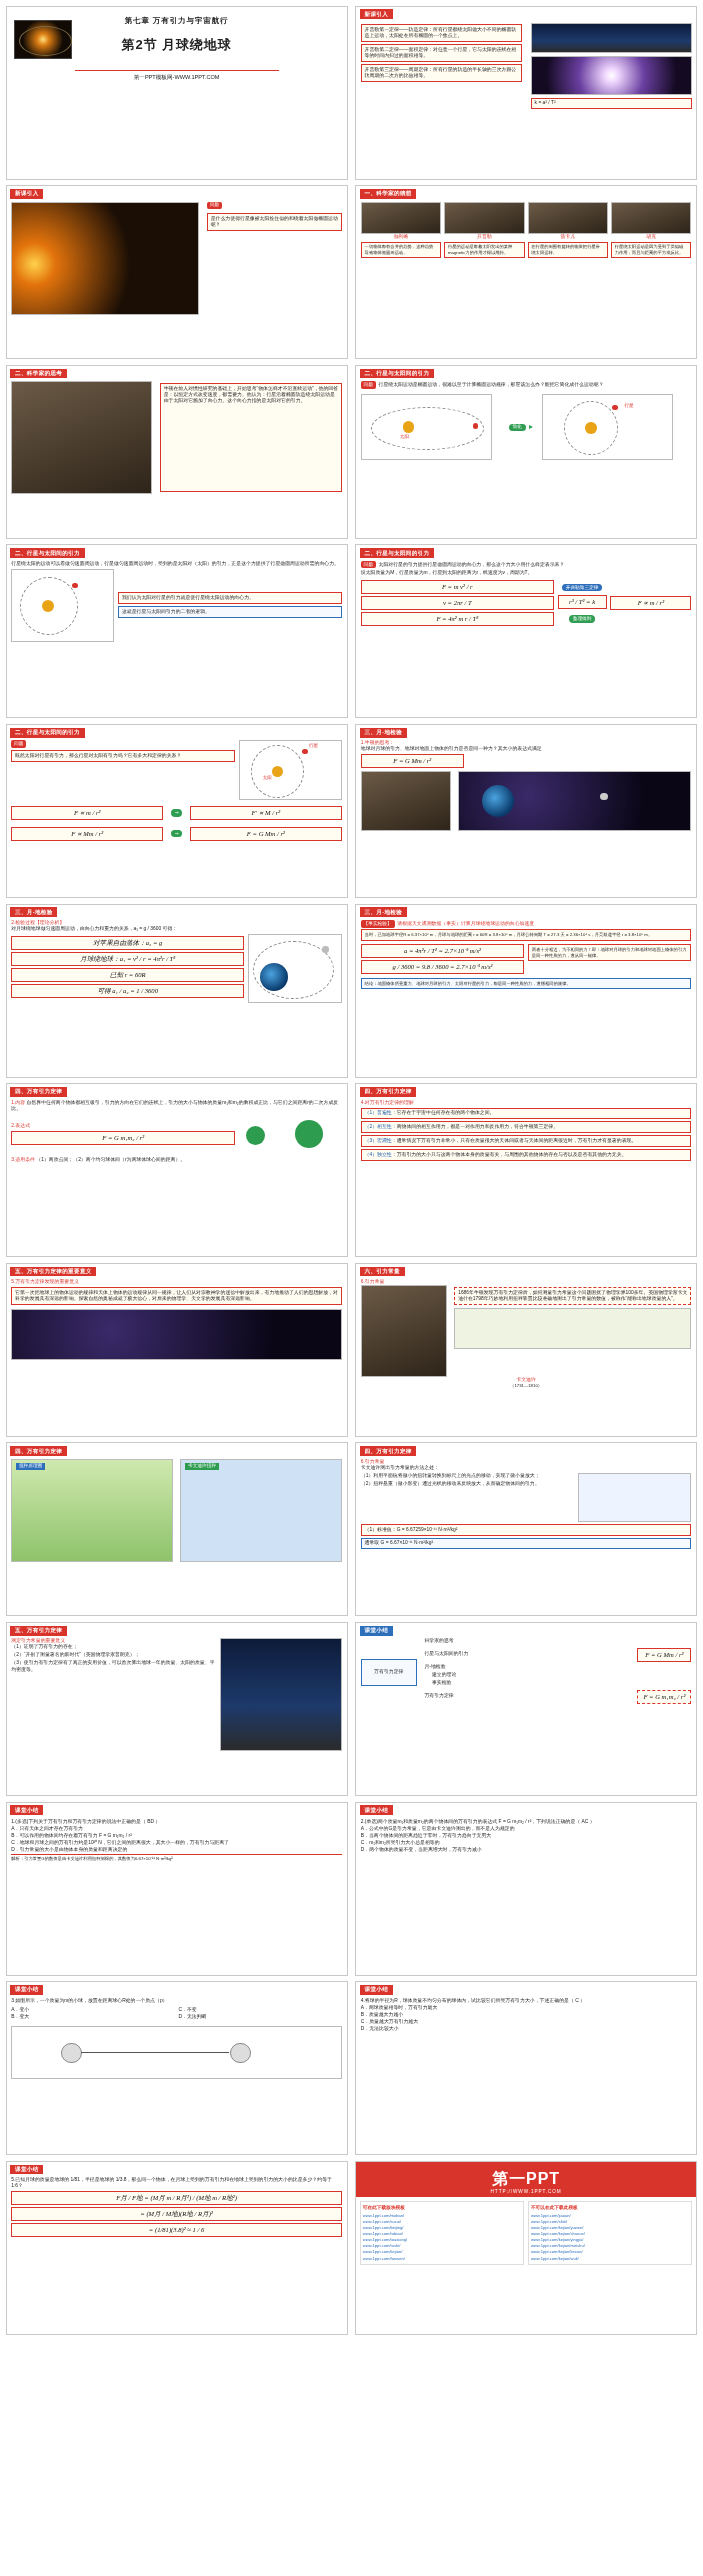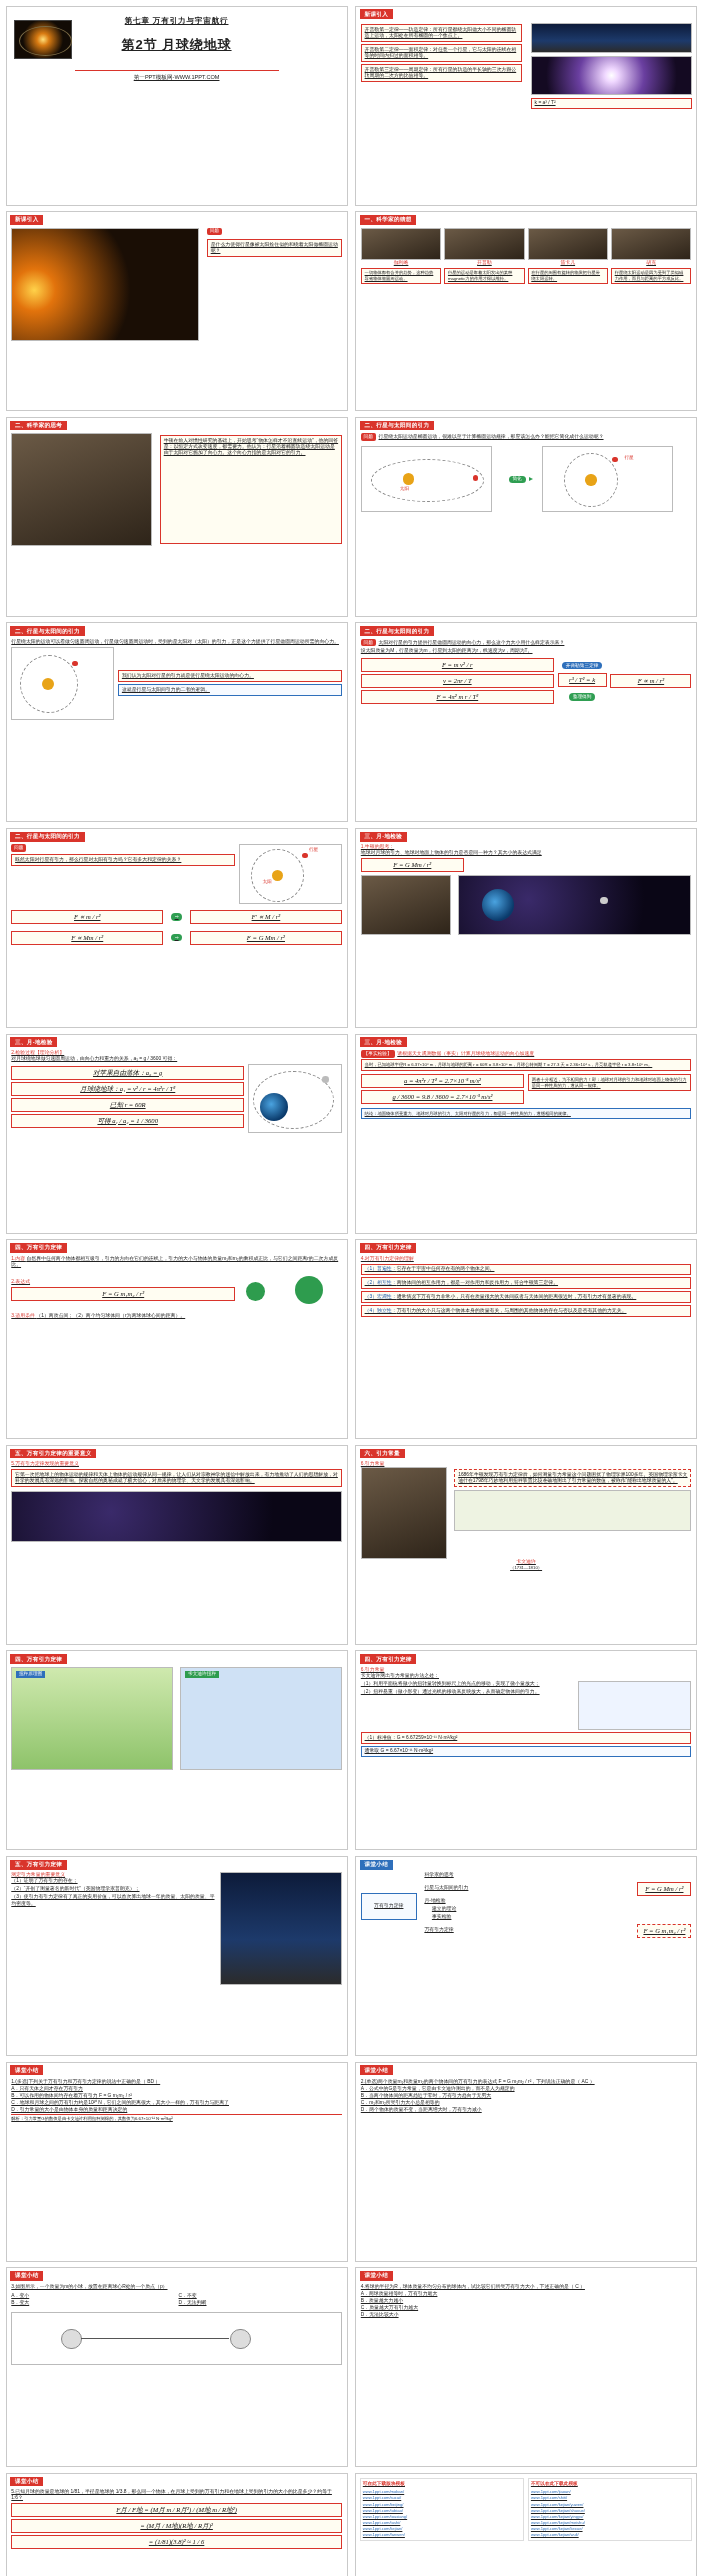--- a/index.html
+++ b/index.html
@@ -12,28 +12,27 @@
   }
   .deck {
     width:704px;
     padding:5.6px 5.6px 0 5.6px;
     display:flex;
     flex-wrap:wrap;
     gap:5.6px 7.5px;
   }
   .slide {
     width:342px;
-    height:200px;
+    height:174px;
     border:0.9px solid #c9c9c9;
     background:#fff;
     position:relative;
     overflow:hidden;
     font-size:4.9px;
     line-height:1.25;
-    text-decoration:underline;
   }
   
   .hdr {
     display:inline-block;
     background:#d9342b;
     color:#fff;
     font-size:5.6px;
     padding:1.4px 4.7px;
     font-weight:bold;
     letter-spacing:0.3px;
@@ -531,20 +530,24 @@
     <div class="topbar"><span class="hdr">课堂小结</span></div>
     <div class="body">
       <div class="p">5.已知月球的质量是地球的 1/81，半径是地球的 1/3.8，那么同一个物体，在月球上受到的万有引力和在地球上受到的引力的大小的比是多少？约等于1:6？</div>
       <div class="box formula">F月 / F地 = (M月 m / R月²) / (M地 m / R地²)</div>
       <div class="box formula">= (M月 / M地)(R地 / R月)²</div>
       <div class="box formula">= (1/81)(3.8)² ≈ 1 / 6</div>
     </div>
   </div>
 
   <div class="slide final">
+    <div class="logo">
+      <span>第一PPT</span>
+      <small>HTTP://WWW.1PPT.COM</small>
+    </div>
     <div class="cols">
       <div>
         <h5>可在此下载版块模板</h5>
         <a class="lnk">www.1ppt.com/moban/</a>
         <a class="lnk">www.1ppt.com/sucai/</a>
         <a class="lnk">www.1ppt.com/beijing/</a>
         <a class="lnk">www.1ppt.com/tubiao/</a>
         <a class="lnk">www.1ppt.com/touxiang/</a>
         <a class="lnk">www.1ppt.com/tushi/</a>
         <a class="lnk">www.1ppt.com/kejian/</a>

